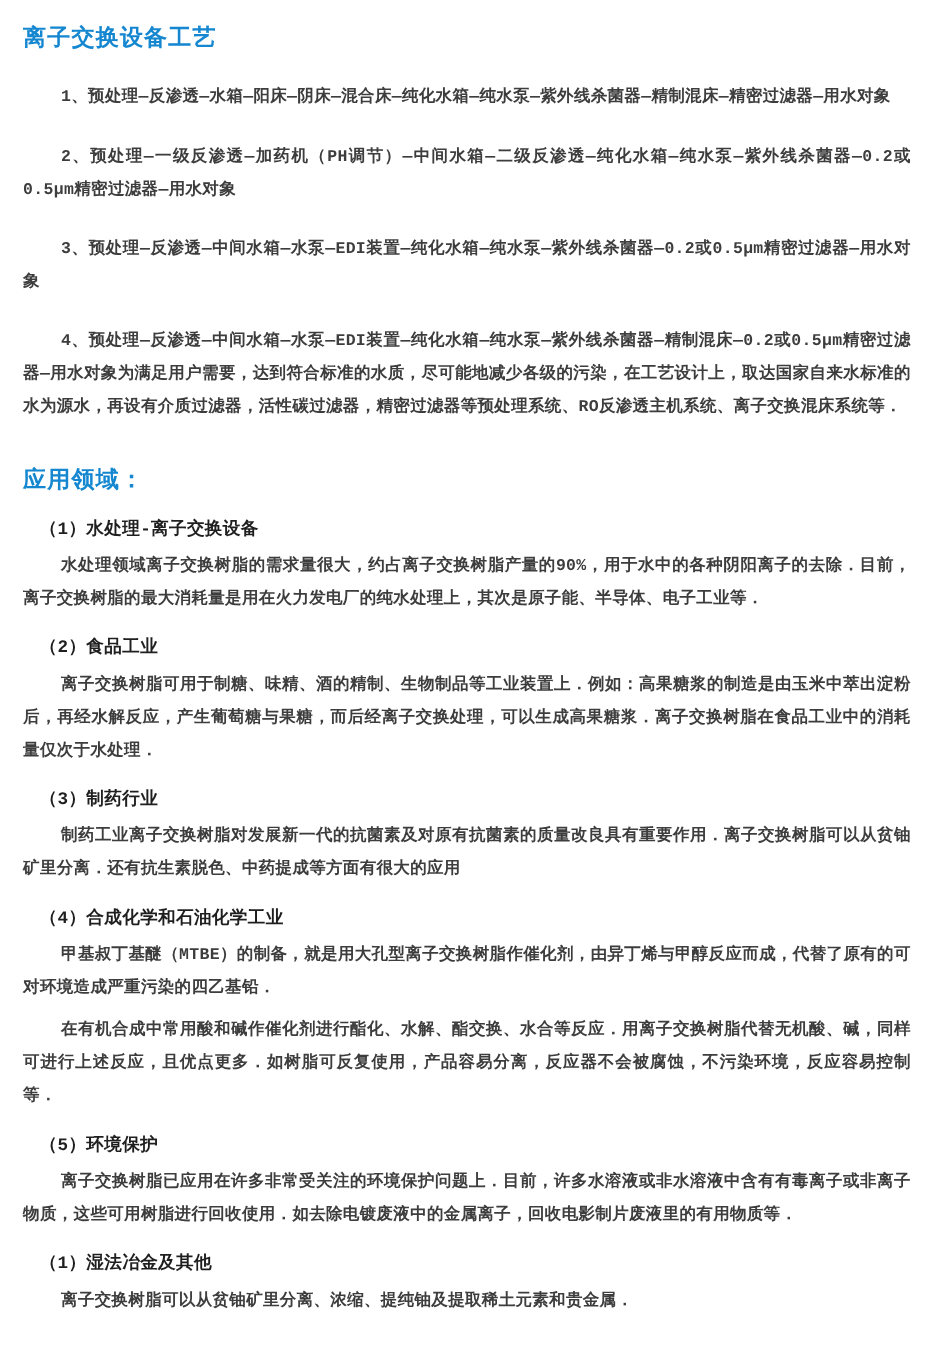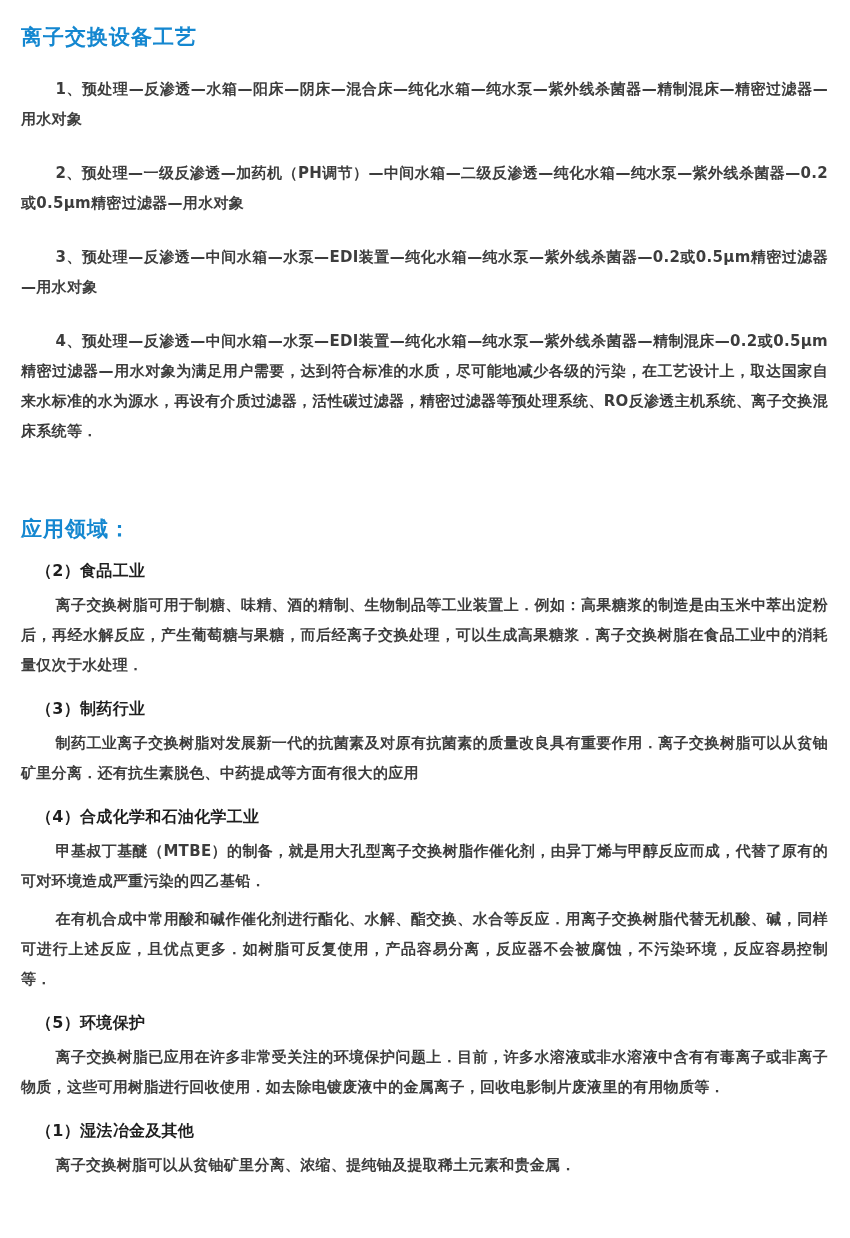--- a/index.html
+++ b/index.html
@@ -1,15 +1,15 @@
 <!DOCTYPE html>
 <html><head>
 <meta charset="utf-8">
 <style>
-  * { margin: 0; padding: 0; box-sizing: border-box; }
+  * { margin: 0; padding: 0; box-sizing: border-box; font-family: Liberation Mono, monospace; }
   html, body { background: #ffffff; }
   body {
     width: 850px;
     height: 1238px;
     font-family: "DejaVu Sans", "Liberation Sans", sans-serif;
     overflow: hidden;
   }
   .page {
     width: 850px;
     height: 1238px;
@@ -17,21 +17,21 @@
     padding: 24px 22px 0 21px;
   }
   .section-title {
     color: #1487d0;
     font-size: 21px;
     font-weight: 700;
     line-height: 26px;
     letter-spacing: 1px;
   }
   .section-title.apps {
-    margin-top: 70px;
+    margin-top: 40px;
   }
   .body-para {
     color: #3d3d3d;
     font-size: 15px;
     font-weight: 600;
     line-height: 30px;
     text-indent: 2.3em;
     margin-top: 24px;
     text-align: justify;
     letter-spacing: 0.3px;
@@ -54,20 +54,24 @@
 
   <h1 class="section-title">离子交换设备工艺</h1>
 
   <p class="body-para first-para">1、预处理—反渗透—水箱—阳床—阴床—混合床—纯化水箱—纯水泵—紫外线杀菌器—精制混床—精密过滤器—用水对象</p>
   <p class="body-para">2、预处理—一级反渗透—加药机（PH调节）—中间水箱—二级反渗透—纯化水箱—纯水泵—紫外线杀菌器—0.2或0.5μm精密过滤器—用水对象</p>
   <p class="body-para">3、预处理—反渗透—中间水箱—水泵—EDI装置—纯化水箱—纯水泵—紫外线杀菌器—0.2或0.5μm精密过滤器—用水对象</p>
   <p class="body-para">4、预处理—反渗透—中间水箱—水泵—EDI装置—纯化水箱—纯水泵—紫外线杀菌器—精制混床—0.2或0.5μm精密过滤器—用水对象为满足用户需要，达到符合标准的水质，尽可能地减少各级的污染，在工艺设计上，取达国家自来水标准的水为源水，再设有介质过滤器，活性碳过滤器，精密过滤器等预处理系统、RO反渗透主机系统、离子交换混床系统等．</p>
 
   <h1 class="section-title apps">应用领域：</h1>
 
+  <div class="apps-block">
+    <h2 class="sub-heading">（1）水处理-离子交换设备</h2>
+    <p class="body-para">水处理领域离子交换树脂的需求量很大，约占离子交换树脂产量的90%，用于水中的各种阴阳离子的去除．目前，离子交换树脂的最大消耗量是用在火力发电厂的纯水处理上，其次是原子能、半导体、电子工业等．</p>
+  </div>
 
   <div class="apps-block">
     <h2 class="sub-heading">（2）食品工业</h2>
     <p class="body-para">离子交换树脂可用于制糖、味精、酒的精制、生物制品等工业装置上．例如：高果糖浆的制造是由玉米中萃出淀粉后，再经水解反应，产生葡萄糖与果糖，而后经离子交换处理，可以生成高果糖浆．离子交换树脂在食品工业中的消耗量仅次于水处理．</p>
   </div>
 
   <div class="apps-block">
     <h2 class="sub-heading">（3）制药行业</h2>
     <p class="body-para">制药工业离子交换树脂对发展新一代的抗菌素及对原有抗菌素的质量改良具有重要作用．离子交换树脂可以从贫铀矿里分离．还有抗生素脱色、中药提成等方面有很大的应用</p>
   </div>

